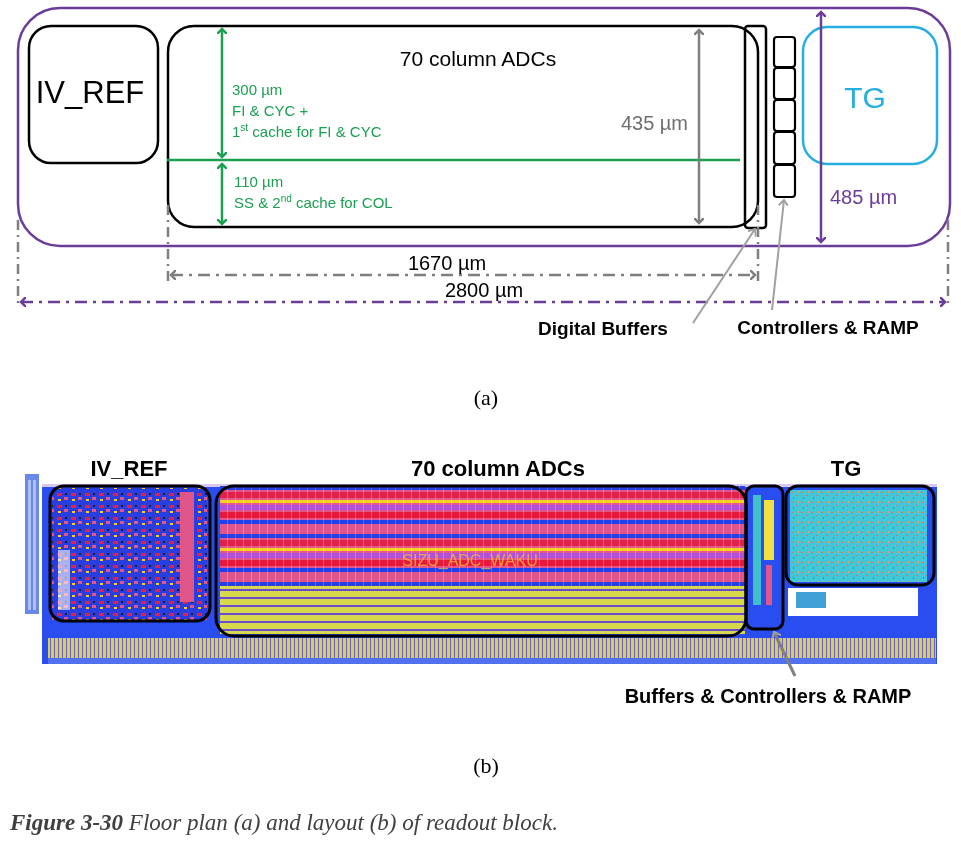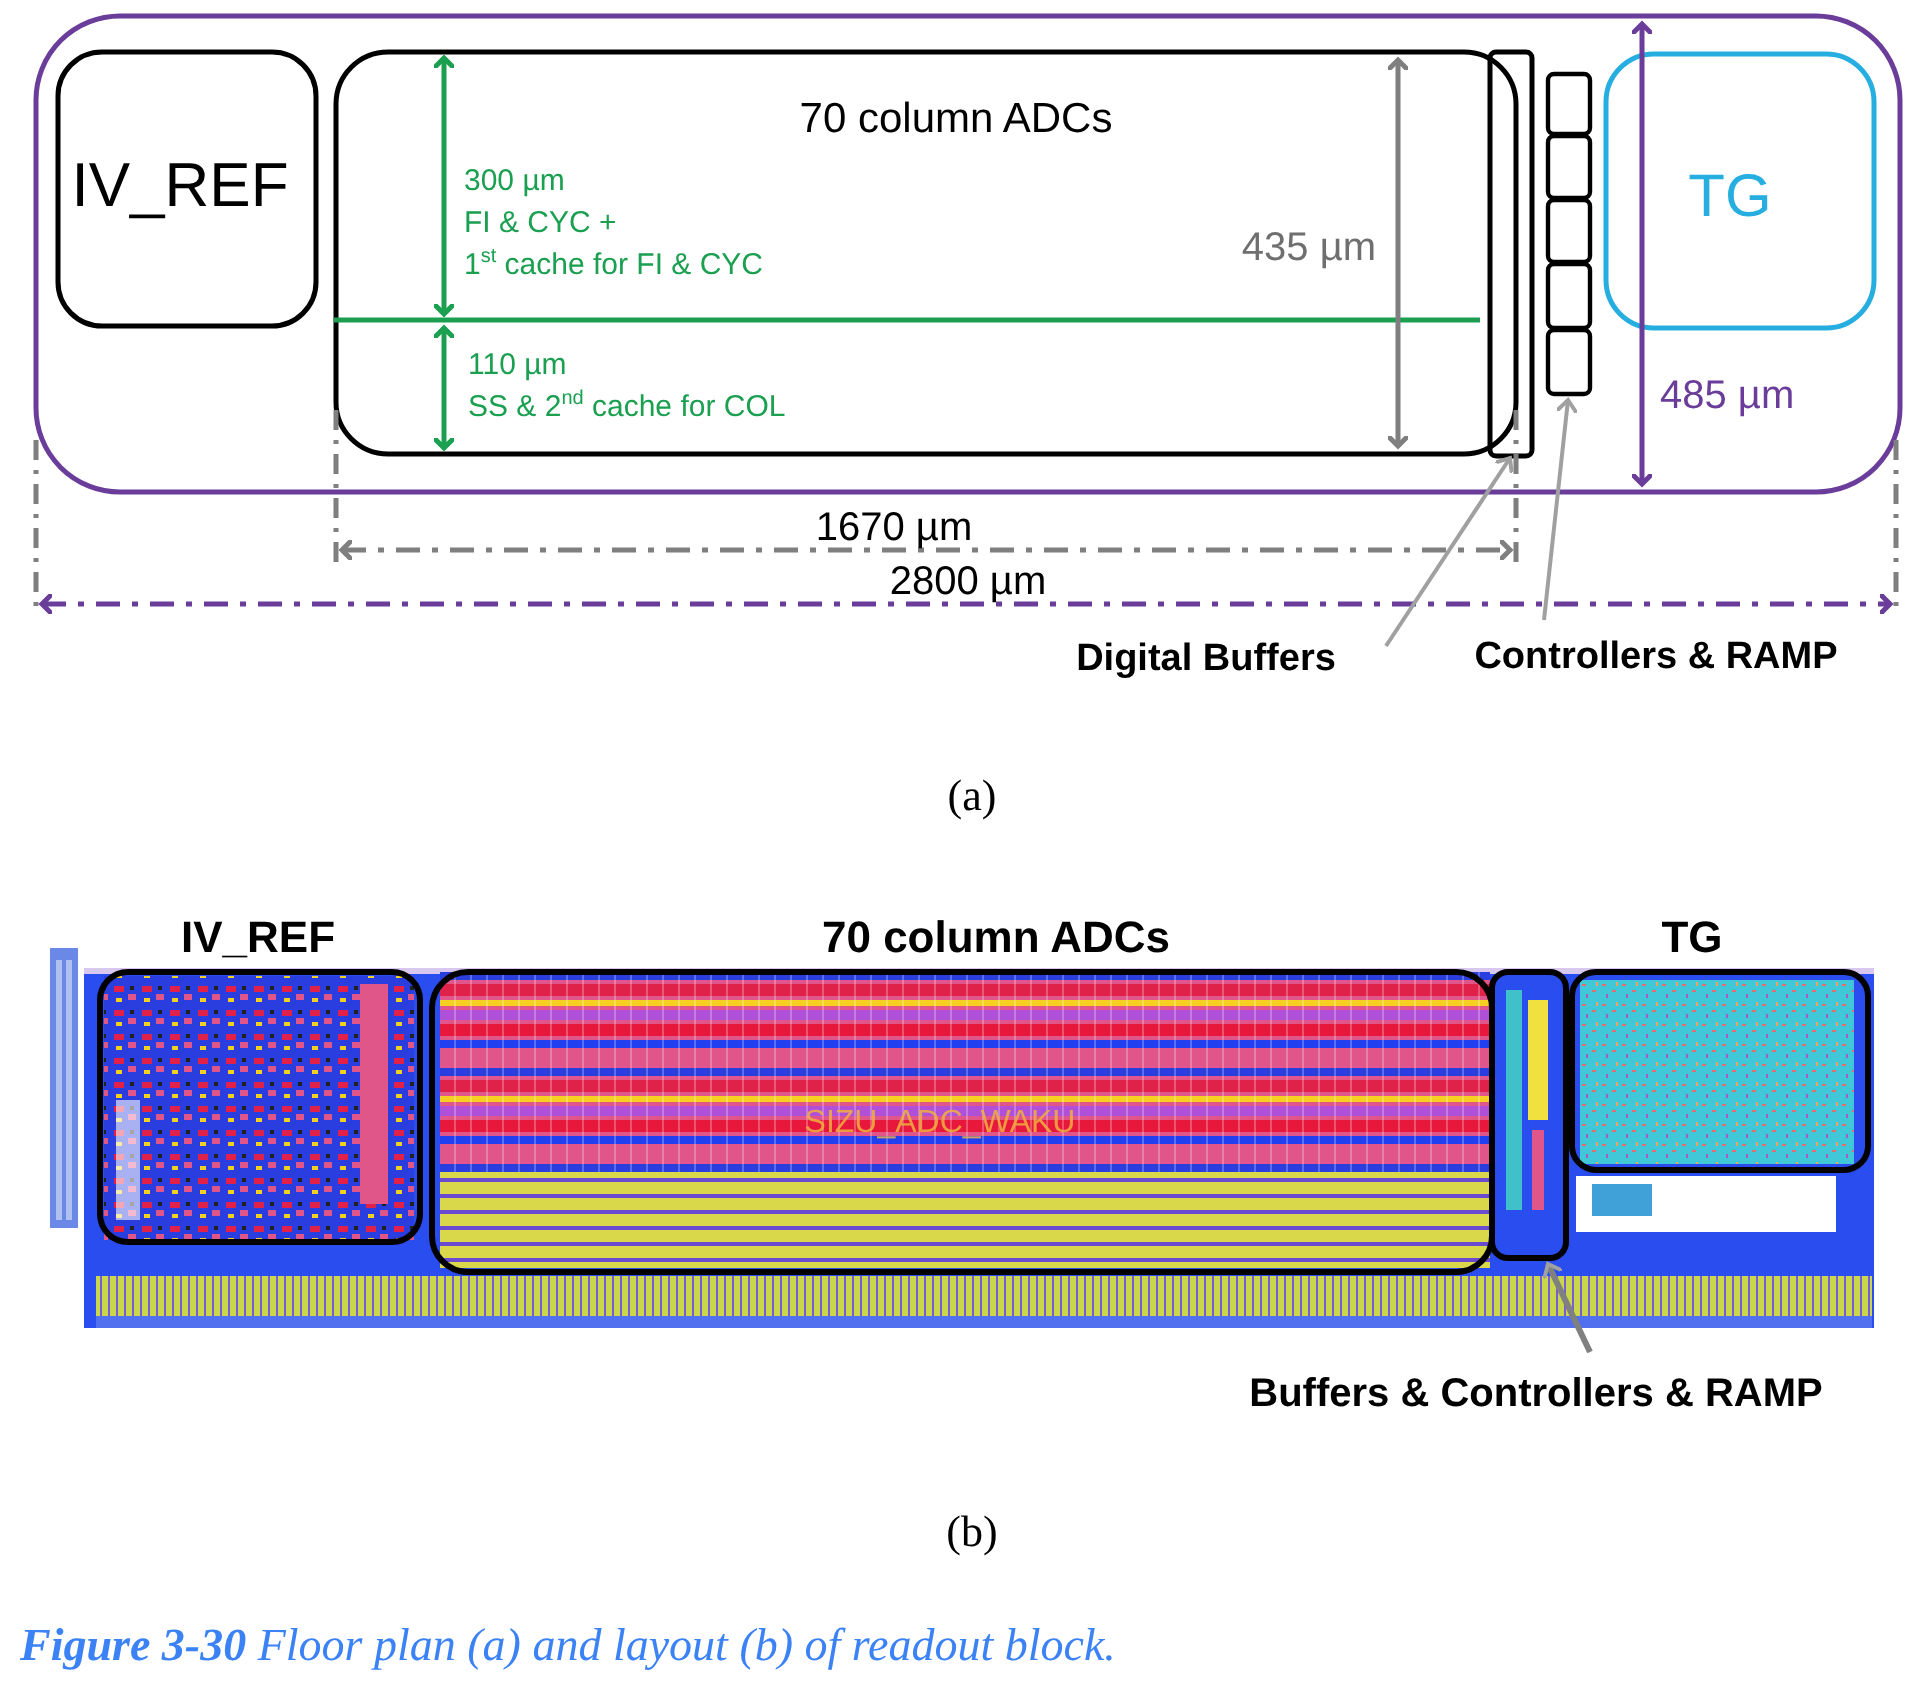--- a/index.html
+++ b/index.html
@@ -1,20 +1,20 @@
 <!DOCTYPE html>
 <html><head>
 <meta charset="utf-8">
 <style>
   html,body{margin:0;padding:0;background:#fff;}
   body{width:961px;height:844px;position:relative;overflow:hidden;font-family:"Liberation Sans",sans-serif;}
   svg{position:absolute;left:0;top:0;}
   .sans{font-family:"Liberation Sans",sans-serif;}
   .serif{font-family:"Liberation Serif",serif;}
-  #caption{position:absolute;left:10px;top:810px;font-family:"Liberation Serif",serif;font-size:23px;color:#3b82f6;white-space:nowrap;}
+  #caption{position:absolute;left:10px;top:810px;font-family:"Liberation Serif",serif;font-size:23px;color:#404040;white-space:nowrap;}
   #caption b{font-style:italic;font-weight:bold;}
   #caption i{font-style:italic;}
 </style>
 </head>
 <body>
 
 <svg width="961" height="844" viewBox="0 0 961 844">
   <defs>
     <marker id="arrG" markerWidth="10" markerHeight="10" refX="5" refY="5" orient="auto-start-reverse" markerUnits="userSpaceOnUse">
       <path d="M0,0 L5,5 L0,10" fill="none" stroke="#1aa050" stroke-width="2.5"></path>

